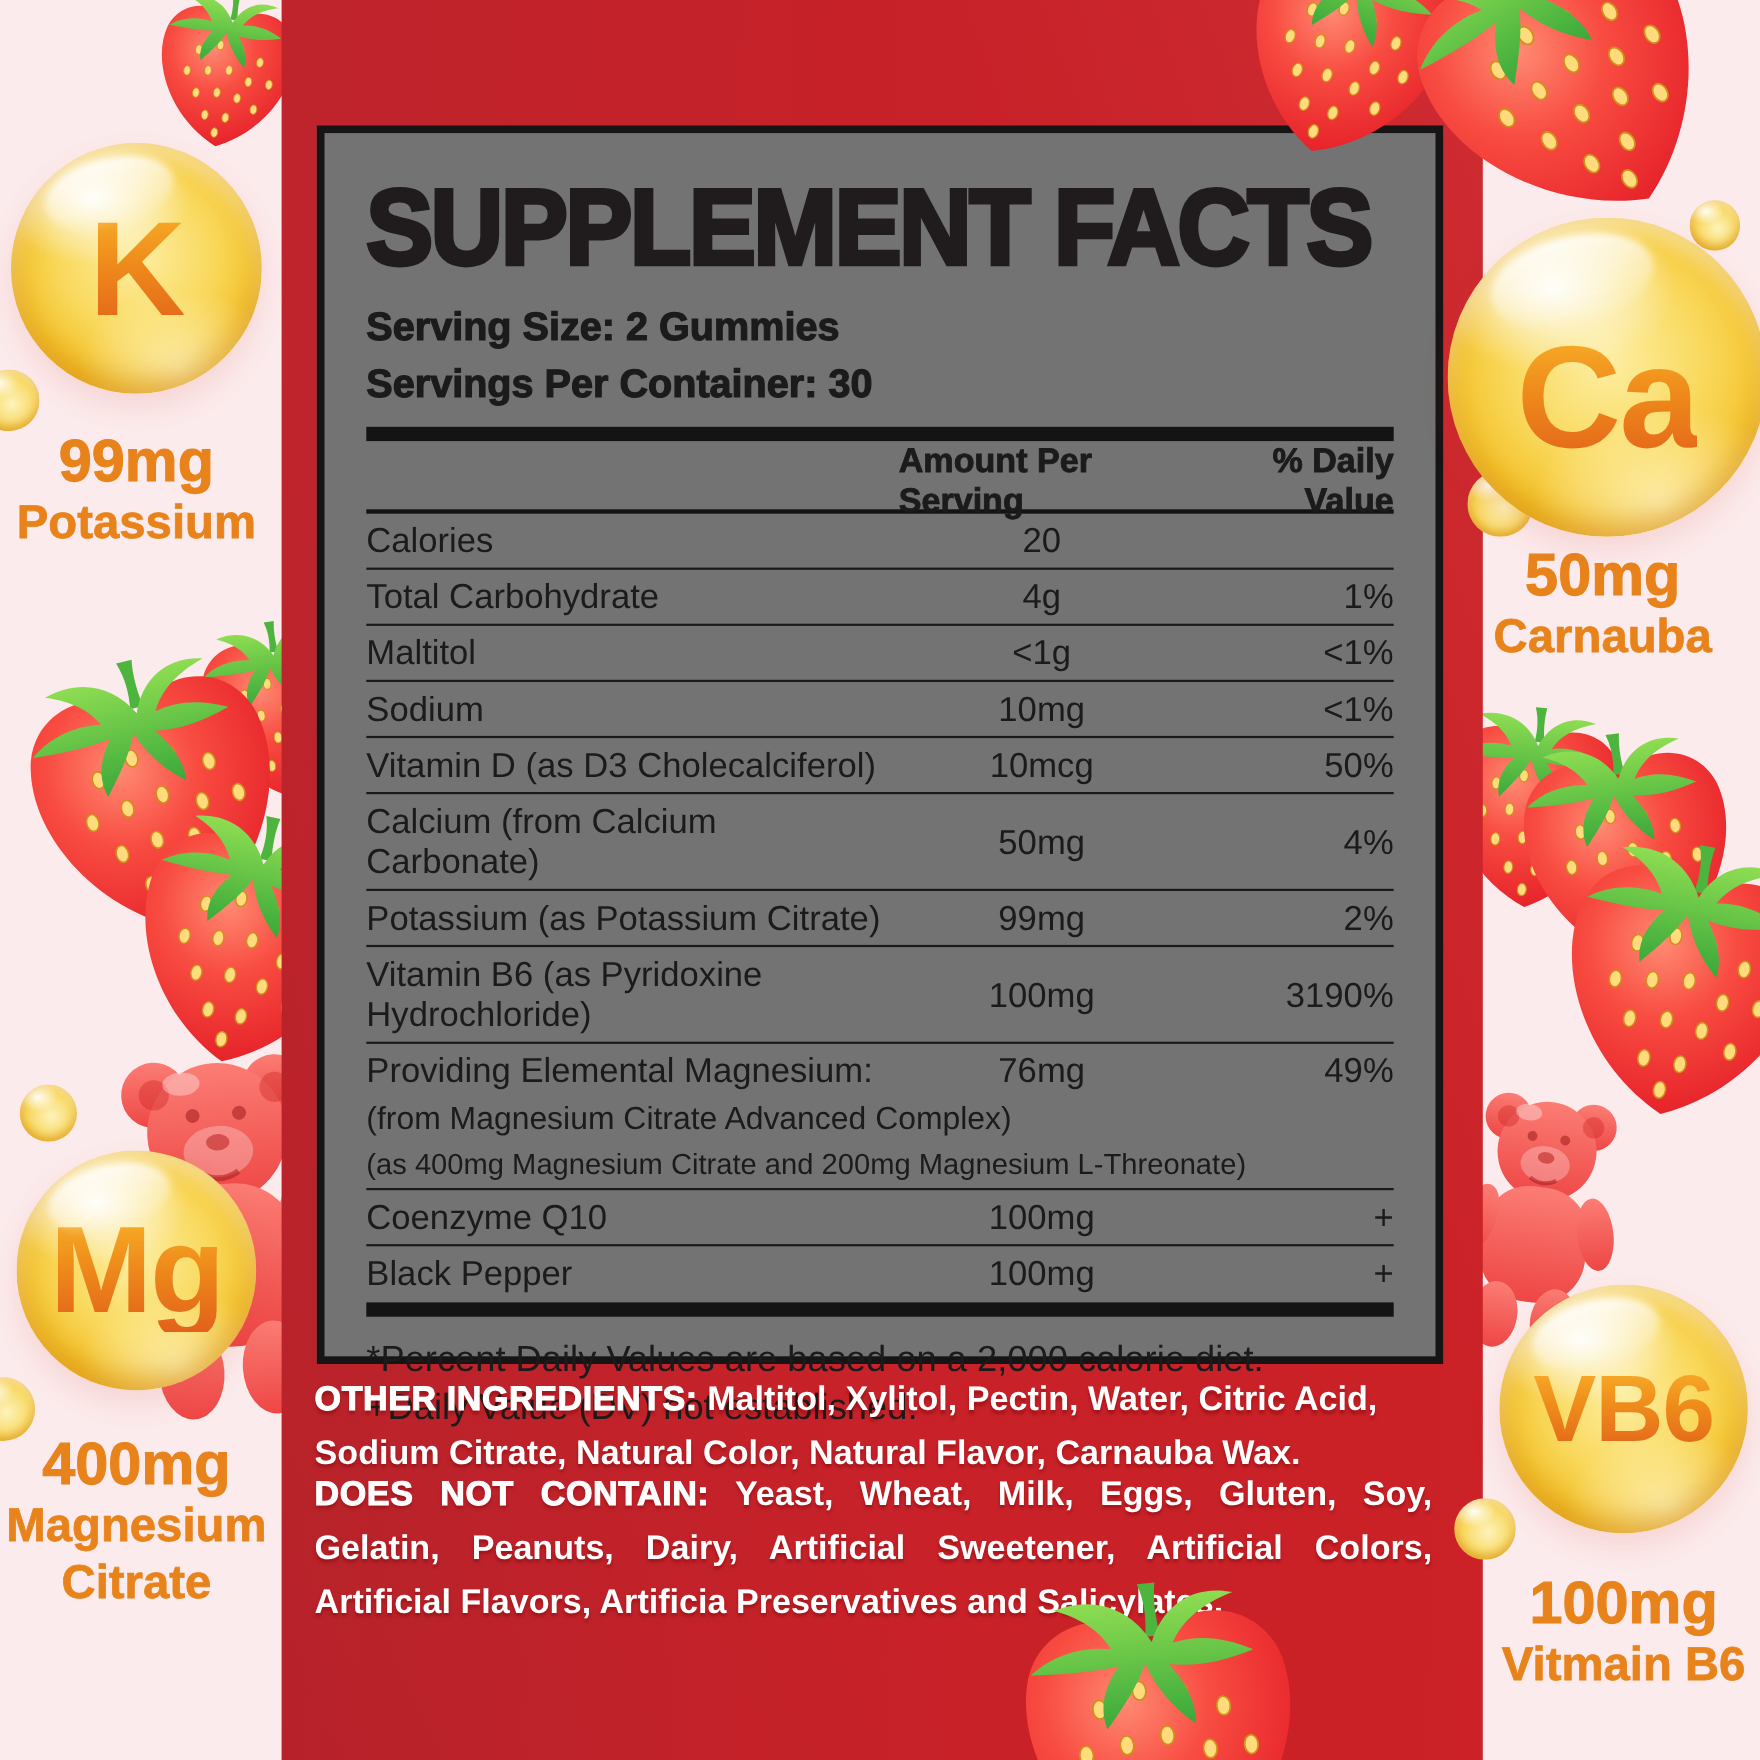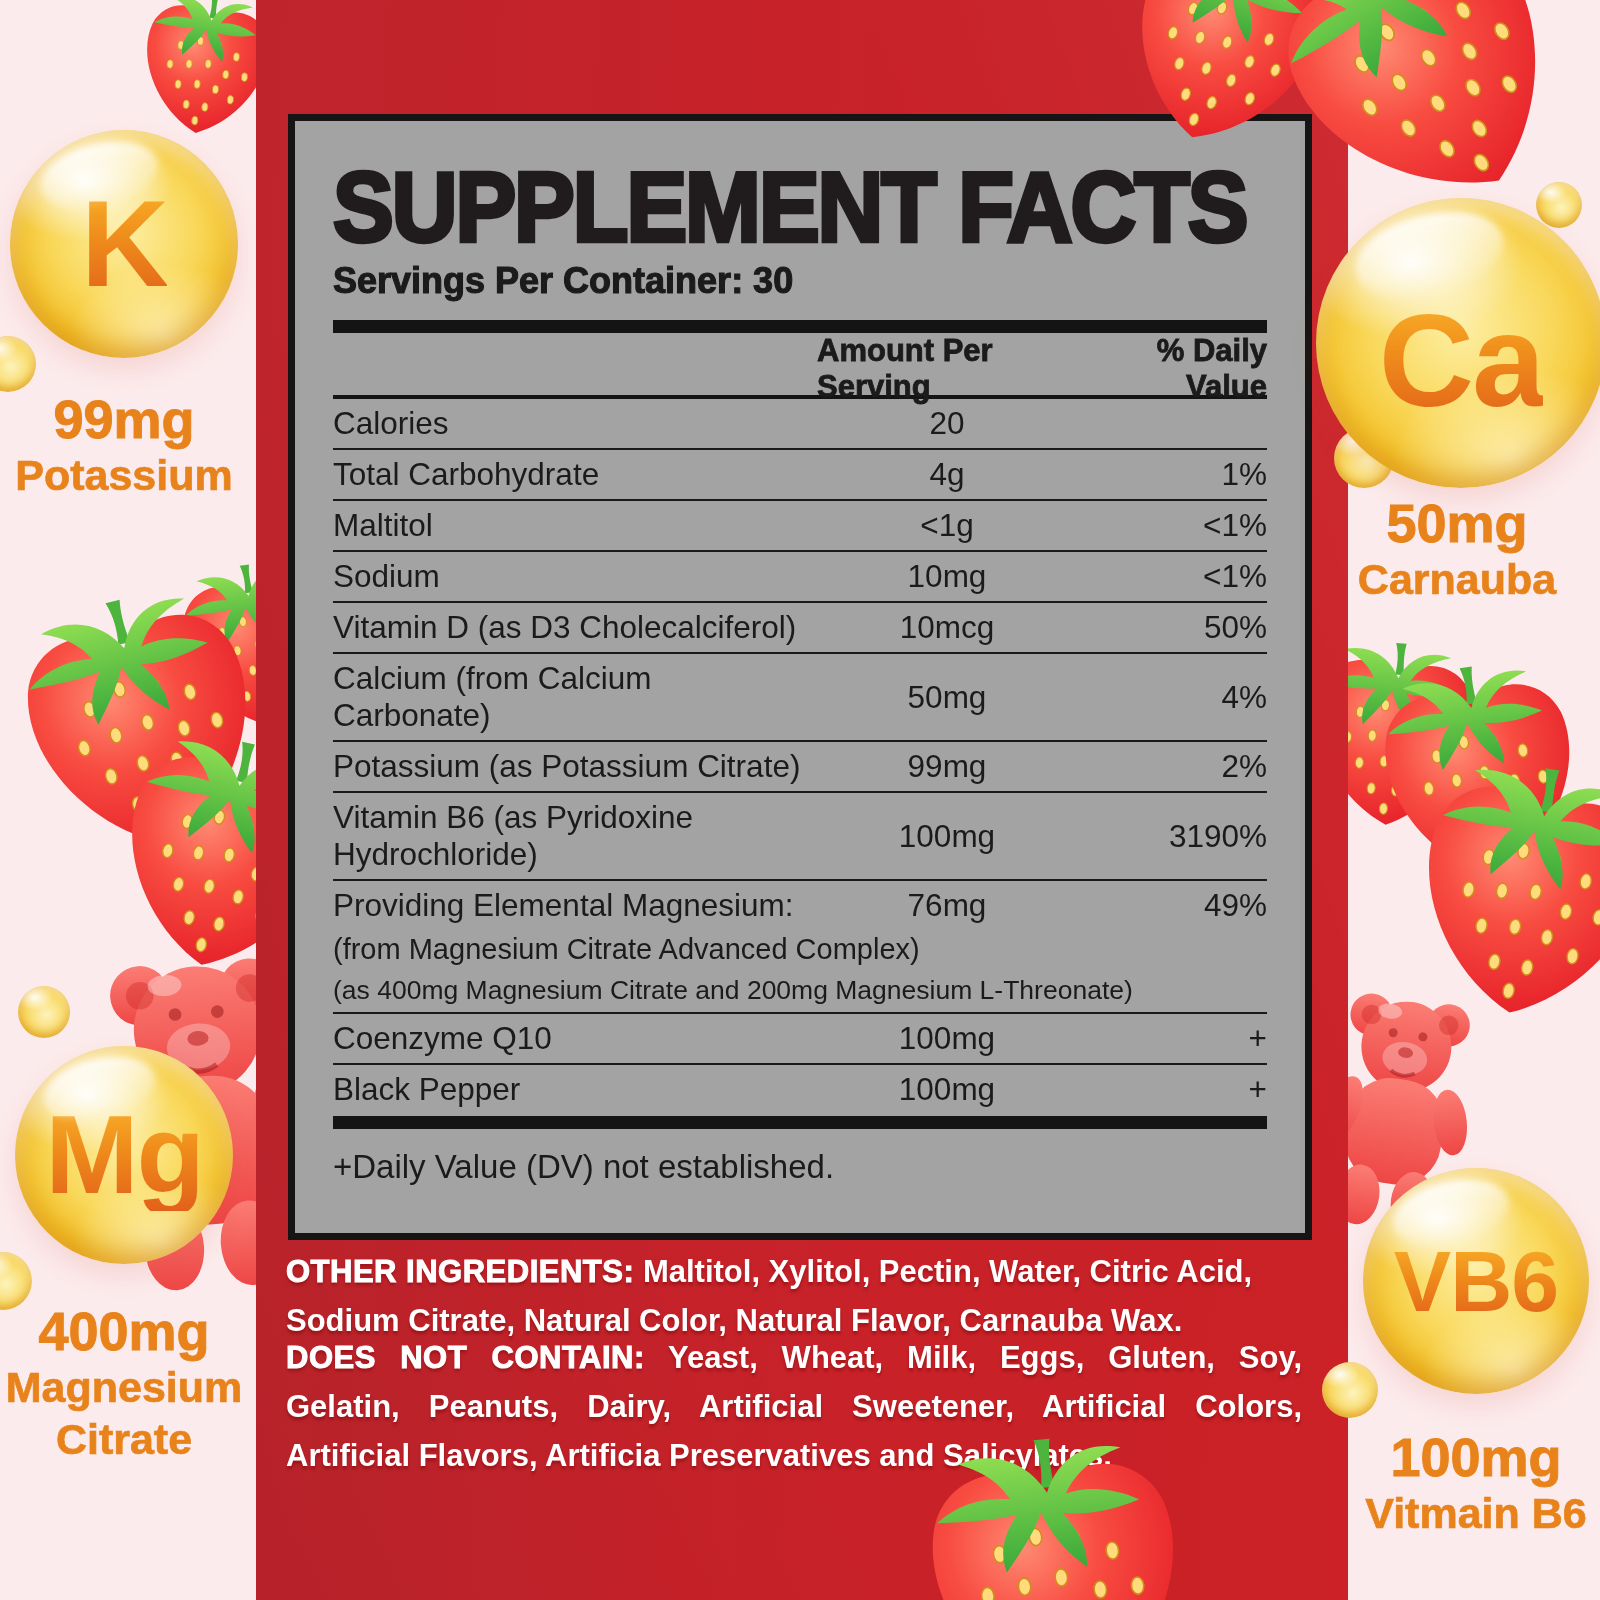--- a/index.html
+++ b/index.html
@@ -18,21 +18,21 @@
   }
   .red-panel::after{
     content:"";position:absolute;inset:0;
     background:
       linear-gradient(250deg, rgba(255,255,255,0.05) 0%, rgba(255,255,255,0) 30%),
       linear-gradient(65deg, rgba(0,0,0,0.05) 0%, rgba(0,0,0,0) 35%);
   }
   
   .card{
     position:absolute;left:288px;top:114px;width:1024px;height:1126px;z-index:20;
-    background:#a3a3a3;border:7px solid #171415;box-sizing:border-box;
+    background:#737373;border:7px solid #171415;box-sizing:border-box;
     padding:0 38px;
   }
   .facts-title{
     margin-top:38px;font-size:91px;font-weight:bold;color:#201c1d;
     letter-spacing:-2px;white-space:nowrap;line-height:1;
     -webkit-text-stroke:4px #201c1d;
     transform:scaleY(1.07);transform-origin:left top;
   }
   .serving{font-size:36px;font-weight:bold;-webkit-text-stroke:1.1px #1b1b1b;}
   .serving.s1{margin-top:26px;}
@@ -247,20 +247,21 @@
 <div class="badge badge-vb6">
   <div class="bubble">
     <span class="bletter">VB6</span>
   </div>
   <div class="bamount">100mg</div>
   <div class="bname">Vitmain B6</div>
 </div>
 
 <div class="card">
   <div class="facts-title">SUPPLEMENT FACTS</div>
+  <div class="serving s1">Serving Size: 2 Gummies</div>
   <div class="serving s2">Servings Per Container: 30</div>
   <div class="bar-thick"></div>
   <div class="hdr-row">
     <div></div>
     <div class="hdr-amt">Amount Per Serving</div>
     <div class="hdr-dv">% Daily Value</div>
   </div>
   <div class="bar-mid"></div>
   <div class="rows">
   <div class="row">
@@ -348,18 +349,19 @@
   <div class="row">
     <div class="row-main">
       <div class="r-label">Black Pepper</div>
       <div class="r-amt">100mg</div>
       <div class="r-dv">+</div>
     </div>
   </div>
 </div>
   <div class="bar-thick" style="margin-top:2px;"></div>
   <div class="footnotes">
+    <div>*Percent Daily Values are based on a 2,000 calorie diet.</div>
     <div>+Daily Value (DV) not established.</div>
   </div>
 </div>
 
 <div class="para oi"><span class="lbl">OTHER INGREDIENTS:</span><span> Maltitol, Xylitol, Pectin, Water, Citric Acid, Sodium Citrate, Natural Color, Natural Flavor, Carnauba Wax.</span></div>
 <div class="para dnc"><span class="lbl">DOES NOT CONTAIN:</span><span> Yeast, Wheat, Milk, Eggs, Gluten, Soy, Gelatin, Peanuts, Dairy, Artificial Sweetener, Artificial Colors, Artificial Flavors, Artificia Preservatives and Salicylates.</span></div>
 
 </body></html>

